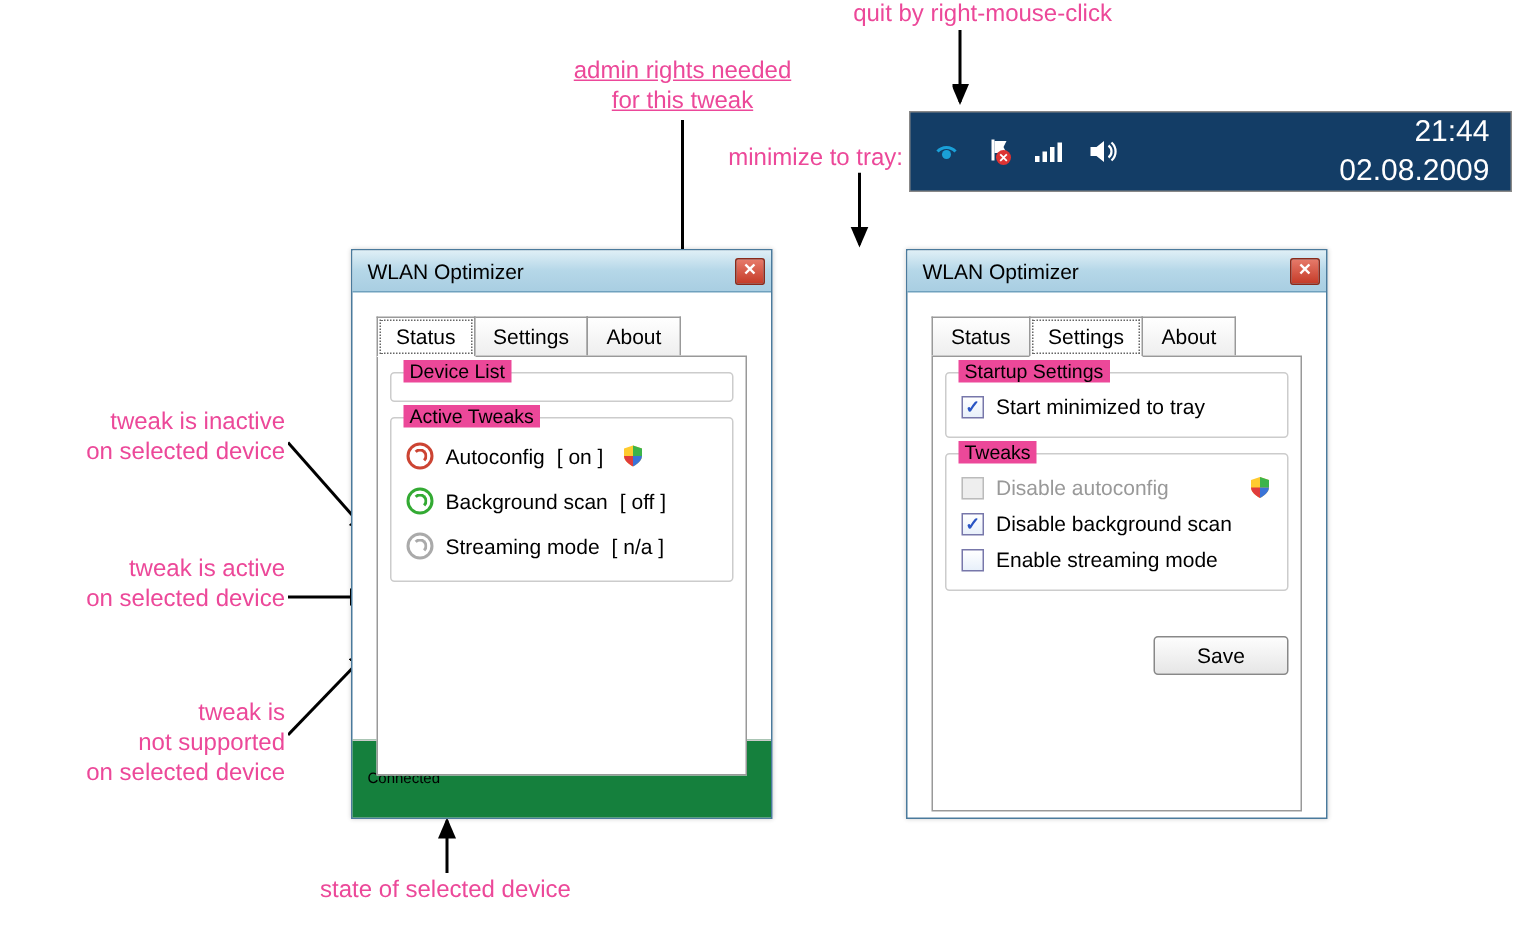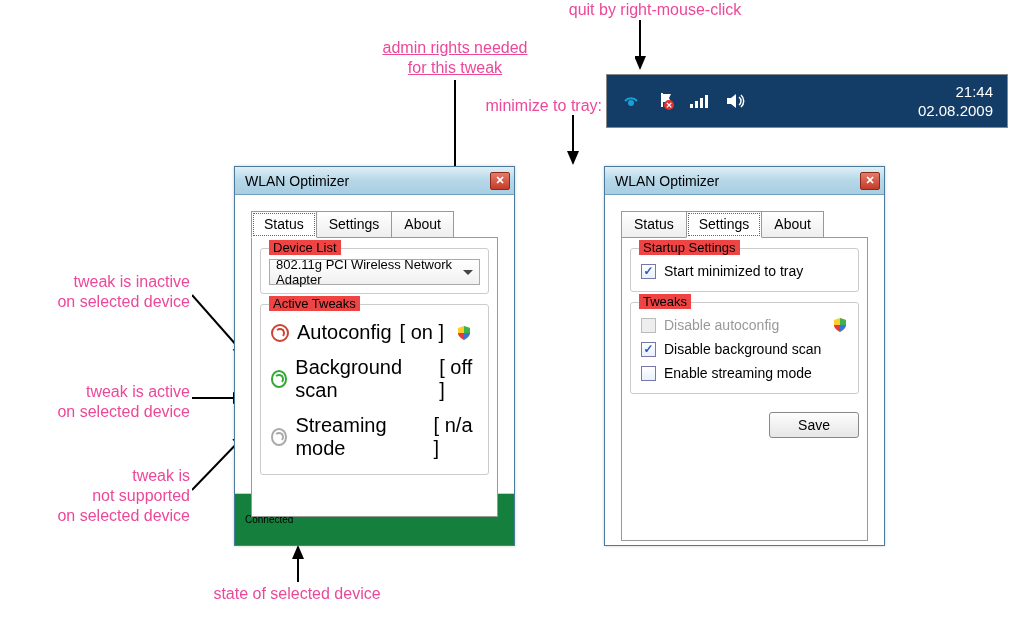--- a/index.html
+++ b/index.html
@@ -35,21 +35,21 @@
   .tray-icons {
     display: flex;
     align-items: center;
     gap: 14px;
     padding-left: 14px;
   }
   .tray-clock {
     margin-left: auto;
     padding-right: 14px;
     text-align: right;
-    font-size: 15px;
+    font-size: 20px;
     line-height: 1.3;
   }
   .window {
     position: absolute;
     width: 281px;
     border: 1px solid #4a7a9c;
     background: #fff;
     box-shadow: 0 0 3px rgba(0,0,0,0.2);
   }
   .win1 { top: 166px; left: 234px; height: 380px; }
@@ -114,21 +114,21 @@
     border: 1px solid #ccc;
     border-radius: 3px;
     padding: 10px 8px 8px;
     margin-bottom: 10px;
     position: relative;
   }
   .fieldset-legend {
     position: absolute;
     top: -9px;
     left: 8px;
-    background: #ef4444;
+    background: #ec4899;
     padding: 0 4px;
     font-size: 13px;
   }
   .dropdown {
     width: 100%;
     height: 26px;
     border: 1px solid #aaa;
     background: linear-gradient(to bottom, #fff, #f0f0f0);
     display: flex;
     align-items: center;
@@ -140,21 +140,21 @@
     margin-left: auto;
     border-left: 5px solid transparent;
     border-right: 5px solid transparent;
     border-top: 5px solid #444;
   }
   .tweak-row {
     display: flex;
     align-items: center;
     gap: 8px;
     padding: 6px 2px;
-    font-size: 20px;
+    font-size: 14px;
   }
   .tweak-icon {
     width: 18px;
     height: 18px;
     border-radius: 50%;
     display: flex;
     align-items: center;
     justify-content: center;
     border: 2px solid;
     position: relative;
@@ -217,35 +217,35 @@
   }
   .disabled-text { color: #999; }
   .save-btn {
     padding: 4px 28px;
     border: 1px solid #888;
     border-radius: 3px;
     background: linear-gradient(to bottom, #fdfdfd, #e6e6e6);
     cursor: pointer;
     font-size: 14px;
     float: right;
-    margin-top: 8px;
+    margin-top: 20px;
   }
   svg { display: block; }
   .arrow-svg { position: absolute; pointer-events: none; }
 </style>
 </head>
 <body>
 
 <div class="annotation" style="top:0px; left:530px; width:250px;">quit by right-mouse-click</div>
 <div class="annotation" style="top:38px; left:355px; width:200px; white-space:pre-line;text-decoration:underline;">admin rights needed
 for this tweak</div>
 <div class="annotation" style="top:96px; left:452px; width:150px; text-align:right;">minimize to tray:</div>
 <div class="annotation" style="top:272px; left:10px; width:180px; text-align:right; white-space:pre-line;">tweak is inactive
 on selected device</div>
-<div class="annotation" style="top:382px; left:10px; width:180px; text-align:right; white-space:pre-line;">tweak is active
+<div class="annotation" style="top:370px; left:10px; width:180px; text-align:right; white-space:pre-line;">tweak is active
 on selected device</div>
 <div class="annotation" style="top:466px; left:10px; width:180px; text-align:right; white-space:pre-line;">tweak is
 not supported
 on selected device</div>
 <div class="annotation" style="top:584px; left:182px; width:230px;">state of selected device</div>
 
 <svg class="arrow-svg" style="top:20px; left:635px;" width="30" height="55">
   <defs>
       <marker id="ah1" markerWidth="8" markerHeight="8" refX="6" refY="3" orient="auto">
         <polygon points="0,0 7,3 0,6" fill="#000"></polygon>
@@ -317,24 +317,20 @@
   </div>
   <div class="body">
     <div class="tabs">
       <div class="tab active">Status</div>
       <div class="tab">Settings</div>
       <div class="tab">About</div>
     </div>
     <div class="tab-panel" style="height:280px;">
       <div class="fieldset">
         <div class="fieldset-legend">Device List</div>
-        <div class="dropdown">
-          <span>802.11g PCI Wireless Network Adapter</span>
-          <span class="dropdown-arrow"></span>
-        </div>
       </div>
       <div class="fieldset">
         <div class="fieldset-legend">Active Tweaks</div>
         <div class="tweak-row">
           <span class="tweak-icon icon-red"></span>
           <span>Autoconfig</span>
           <span>[ on ]</span>
           <svg class="shield" viewBox="0 0 16 16">
               <path d="M8 1 L14 3 V8 C14 12 8 15 8 15 C8 15 2 12 2 8 V3 Z" fill="#ffcb2f"></path>
               <path d="M8 1 L14 3 V8 L8 8 Z" fill="#3cb44b"></path>

